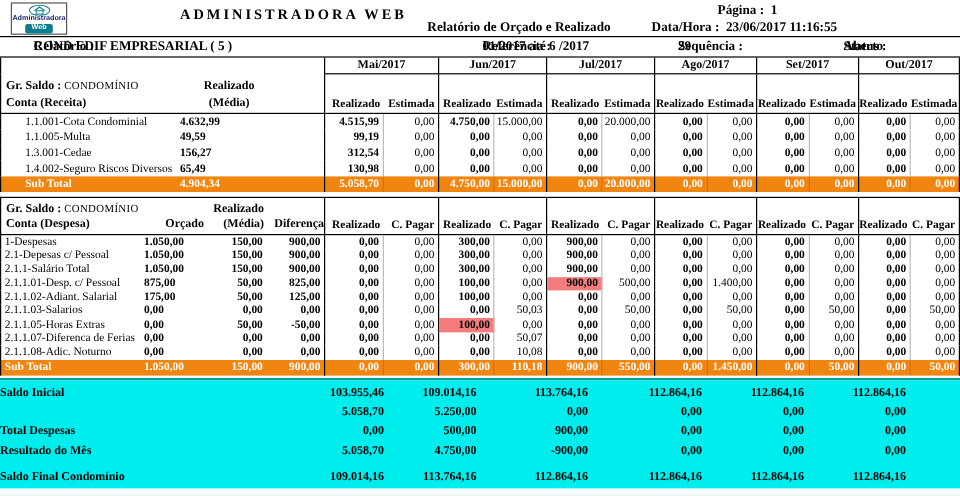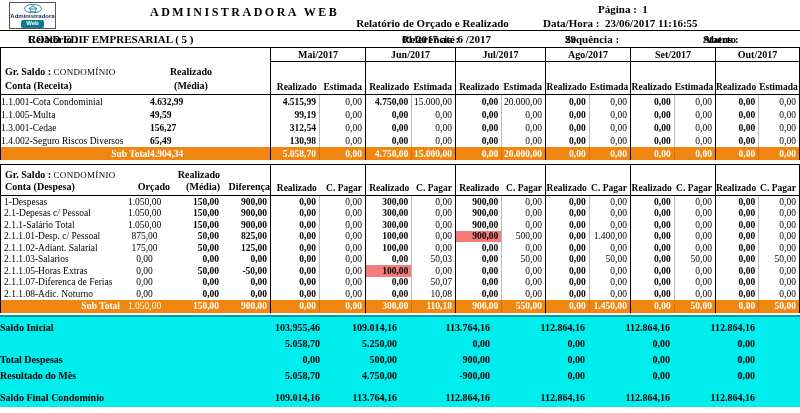--- a/index.html
+++ b/index.html
@@ -45,38 +45,38 @@
   .dorc{position:absolute;bottom:3px;left:120px;width:52px;text-align:right;padding-right:3px;font-weight:bold}
   .dmed1,.dmed2{position:absolute;left:170px;width:52px;text-align:right;padding-right:3px;font-weight:bold}
   .dmed1{top:4px}.dmed2{bottom:3px}
   .ddif{position:absolute;bottom:3px;left:222px;width:47px;text-align:right;font-weight:bold}
   .shm{display:flex;flex:1}
   .shm .month:last-child{border-right:1px solid #000}
   
   .drow{display:flex;height:13px;align-items:stretch;border-left:1px solid #000;font-size:9.5px}
   .rows-d .drow{height:11.5px}
   .rows-d .drow.subtotal{height:13px}
-  .rl-label{width:149px;padding-left:0;white-space:nowrap;overflow:hidden;align-self:center}
+  .rl-label{width:149px;padding-left:20px;white-space:nowrap;overflow:hidden;align-self:center}
   .rl-med{width:80px;padding-right:3px;font-weight:bold;align-self:center}
   .rl-sp{width:40px}
   .dl-label{width:119px;padding-left:3px;white-space:nowrap;overflow:hidden;align-self:center}
-  .dl-orc{width:52px;text-align:center;padding-right:3px;font-weight:normal;align-self:center}
+  .dl-orc{width:52px;text-align:left;padding-right:3px;font-weight:bold;align-self:center}
   .dl-med{width:50px;text-align:right;padding-right:3px;font-weight:bold;align-self:center}
   .dl-dif{width:48px;text-align:right;padding-right:3px;font-weight:bold;align-self:center}
   .month{display:flex;border-left:1px solid #000}
   .drow .month:last-child{border-right:1px solid #000}
   .sr{width:52%;display:flex;align-items:center;justify-content:flex-end;padding-right:3px;
       font-weight:bold;border-right:1px solid #bbb;white-space:nowrap}
   .se{width:48%;display:flex;align-items:center;justify-content:flex-end;padding-right:3px;white-space:nowrap}
   .month.subhead{align-items:flex-end;padding-bottom:2px}
   .subhead .sr,.subhead .se{display:block;height:auto;text-align:right;font-weight:bold;border-right:none;font-size:9.5px}
   .hl{background:var(--red)}
   .drow.subtotal{background:var(--orange);color:#fff;font-weight:bold}
   .drow.subtotal .sr{border-right-color:rgba(0,0,0,.12)}
-  .drow.subtotal .rl-label,.drow.subtotal .dl-label{text-align:right;font-weight:bold}
+  .drow.subtotal .rl-label,.drow.subtotal .dl-label{text-align:left;font-weight:bold}
   
   .gap{height:4px}
   .gap2{height:2px}
   .teal{height:2px;background:var(--tealline)}
   
   .summary{background:var(--cyan);height:90px;padding-top:4px}
   .srow{position:relative;height:16px;font-size:10px;font-weight:bold}
   .srow.final{margin-top:6px}
   .s-label{position:absolute;left:0;top:1px;width:150px;white-space:nowrap}
   .s-val{position:absolute;top:1px;white-space:nowrap}

